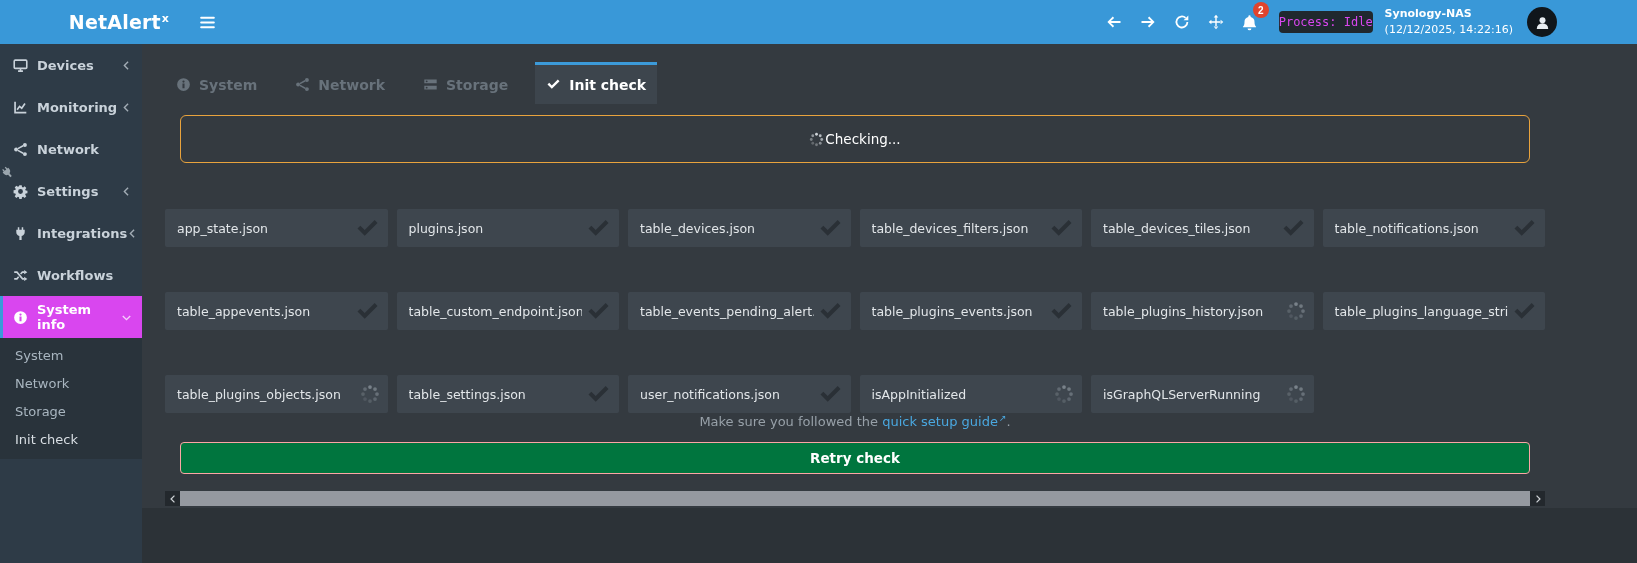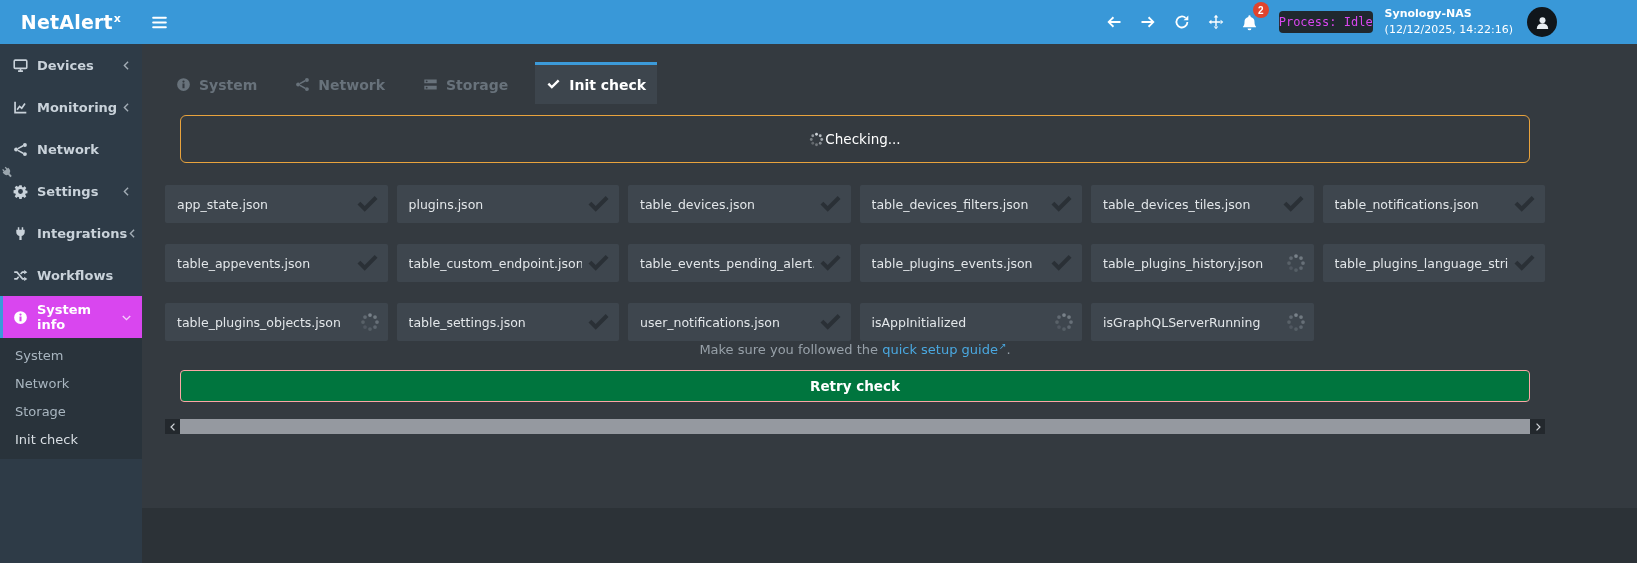--- a/index.html
+++ b/index.html
@@ -6,21 +6,21 @@
   * { margin:0; padding:0; box-sizing:border-box; }
   html,body { width:1637px; height:563px; overflow:hidden; }
   body { font-family:"DejaVu Sans","Liberation Sans",sans-serif; background:#343a40; }
   .app { position:relative; width:1637px; height:563px; }
 
   
   .topbar { position:absolute; top:0; left:0; right:0; height:44px;
             background:var(--header-blue,#3998d8); display:flex; align-items:center;
             color:#fff; z-index:5; }
   .logo { width:142px; height:44px; display:flex; align-items:center; justify-content:center;
-          font-size:19px; font-weight:700; letter-spacing:.2px; cursor:pointer; }
+          font-size:19px; font-weight:700; letter-spacing:.2px; cursor:pointer;margin-left:48px; }
   .logo sup { font-size:11px; font-weight:700; margin-left:1px; }
   .icon-btn { background:none; border:none; color:#fff; width:34px; height:44px;
               display:flex; align-items:center; justify-content:center; cursor:pointer; padding:0; }
   .top-right { margin-left:auto; display:flex; align-items:center; padding-right:80px; }
   .bell-wrap { position:relative; }
   .badge { position:absolute; top:2px; right:-2px; min-width:16px; height:16px; padding:0 4px;
            background:var(--badge-red,#e0442e); color:#fff; border-radius:8px; font-size:10px;
            font-weight:700; display:flex; align-items:center; justify-content:center; }
   .process-badge { background:#20282e; color:#d946ef; font-family:"DejaVu Sans Mono","Liberation Mono",monospace;
                    font-size:12px; padding:4px 0; border-radius:4px; white-space:nowrap; margin:0 12px; }
@@ -57,21 +57,21 @@
   .tab.active { background:#3d454d; border-top-color:var(--accent,#3c9ad9); color:#fff; }
 
   .checking-box { margin:11px 15px 0; height:48px; border:1px solid var(--warning-orange,#e8a33d);
                   border-radius:6px; display:flex; align-items:center; justify-content:center;
                   gap:1px; color:#fff; font-size:13.5px; }
   .checking-box .spin { color:#cfd4d8; }
 
   .grid { margin-top:22px; display:grid; grid-template-columns:repeat(6,1fr);
           column-gap:9px; row-gap:21px; }
   .check-card { background:var(--card-bg,#3e464e); height:38px; display:flex; align-items:center;
-                padding:0 8px 0 12px; border-radius:2px; overflow:hidden; }
+                padding:0 8px 0 12px; border-radius:2px; overflow:hidden;margin-top:24px; }
   .cc-label { color:#e2e6e9; font-size:12.5px; white-space:nowrap; flex:1; overflow:hidden; }
   .cc-icon { flex:none; margin-left:4px; display:flex; }
   .cc-icon.done { width:25px; height:25px; color:#2a3036; }
   .cc-icon.pending { width:20px; height:20px; color:#79828a; }
 
   .setup-note { text-align:center; color:#97a0a8; font-size:13px; }
   .setup-link { color:var(--link-blue,#4aa8e0); text-decoration:none; cursor:pointer; }
   .setup-link sup { font-size:9px; margin-left:1px; }
 
   .retry-btn { display:block; margin:13px 15px 0; width:calc(100% - 30px); height:32px;

